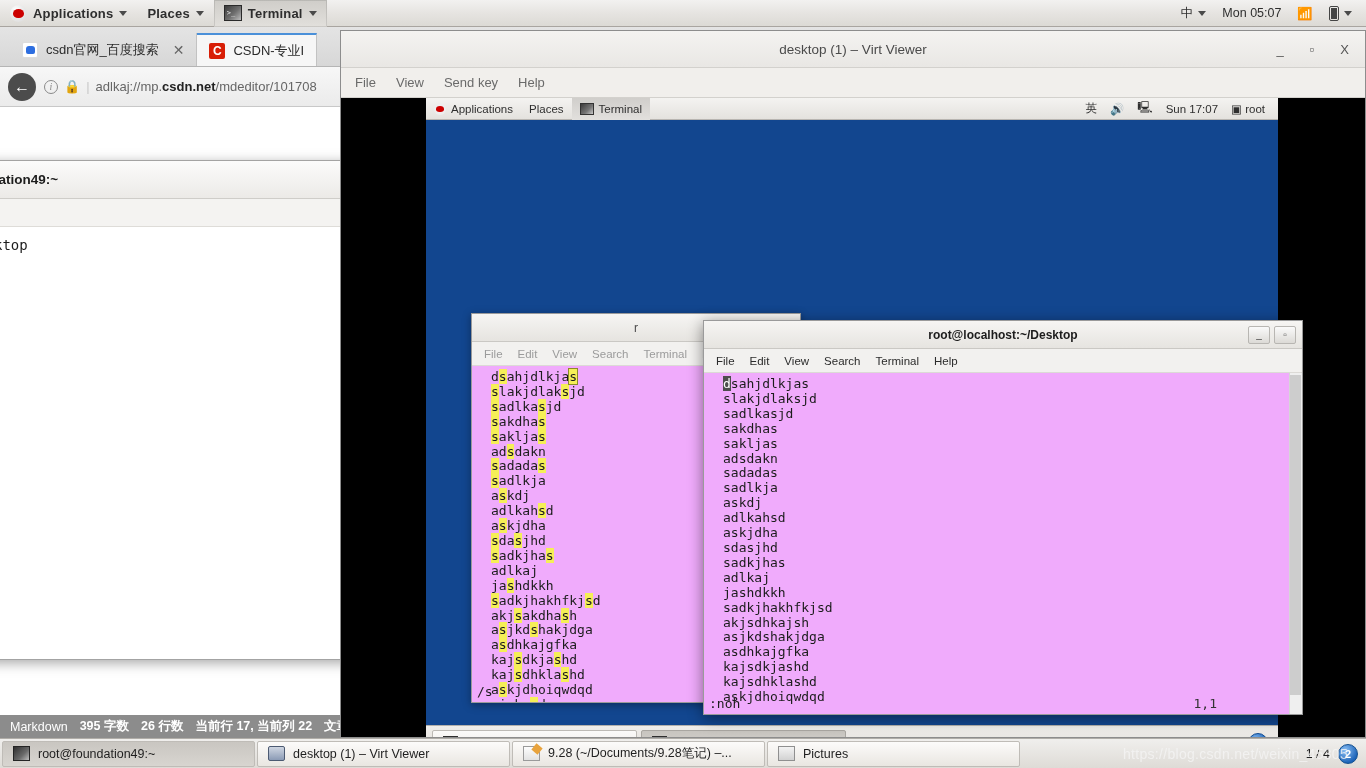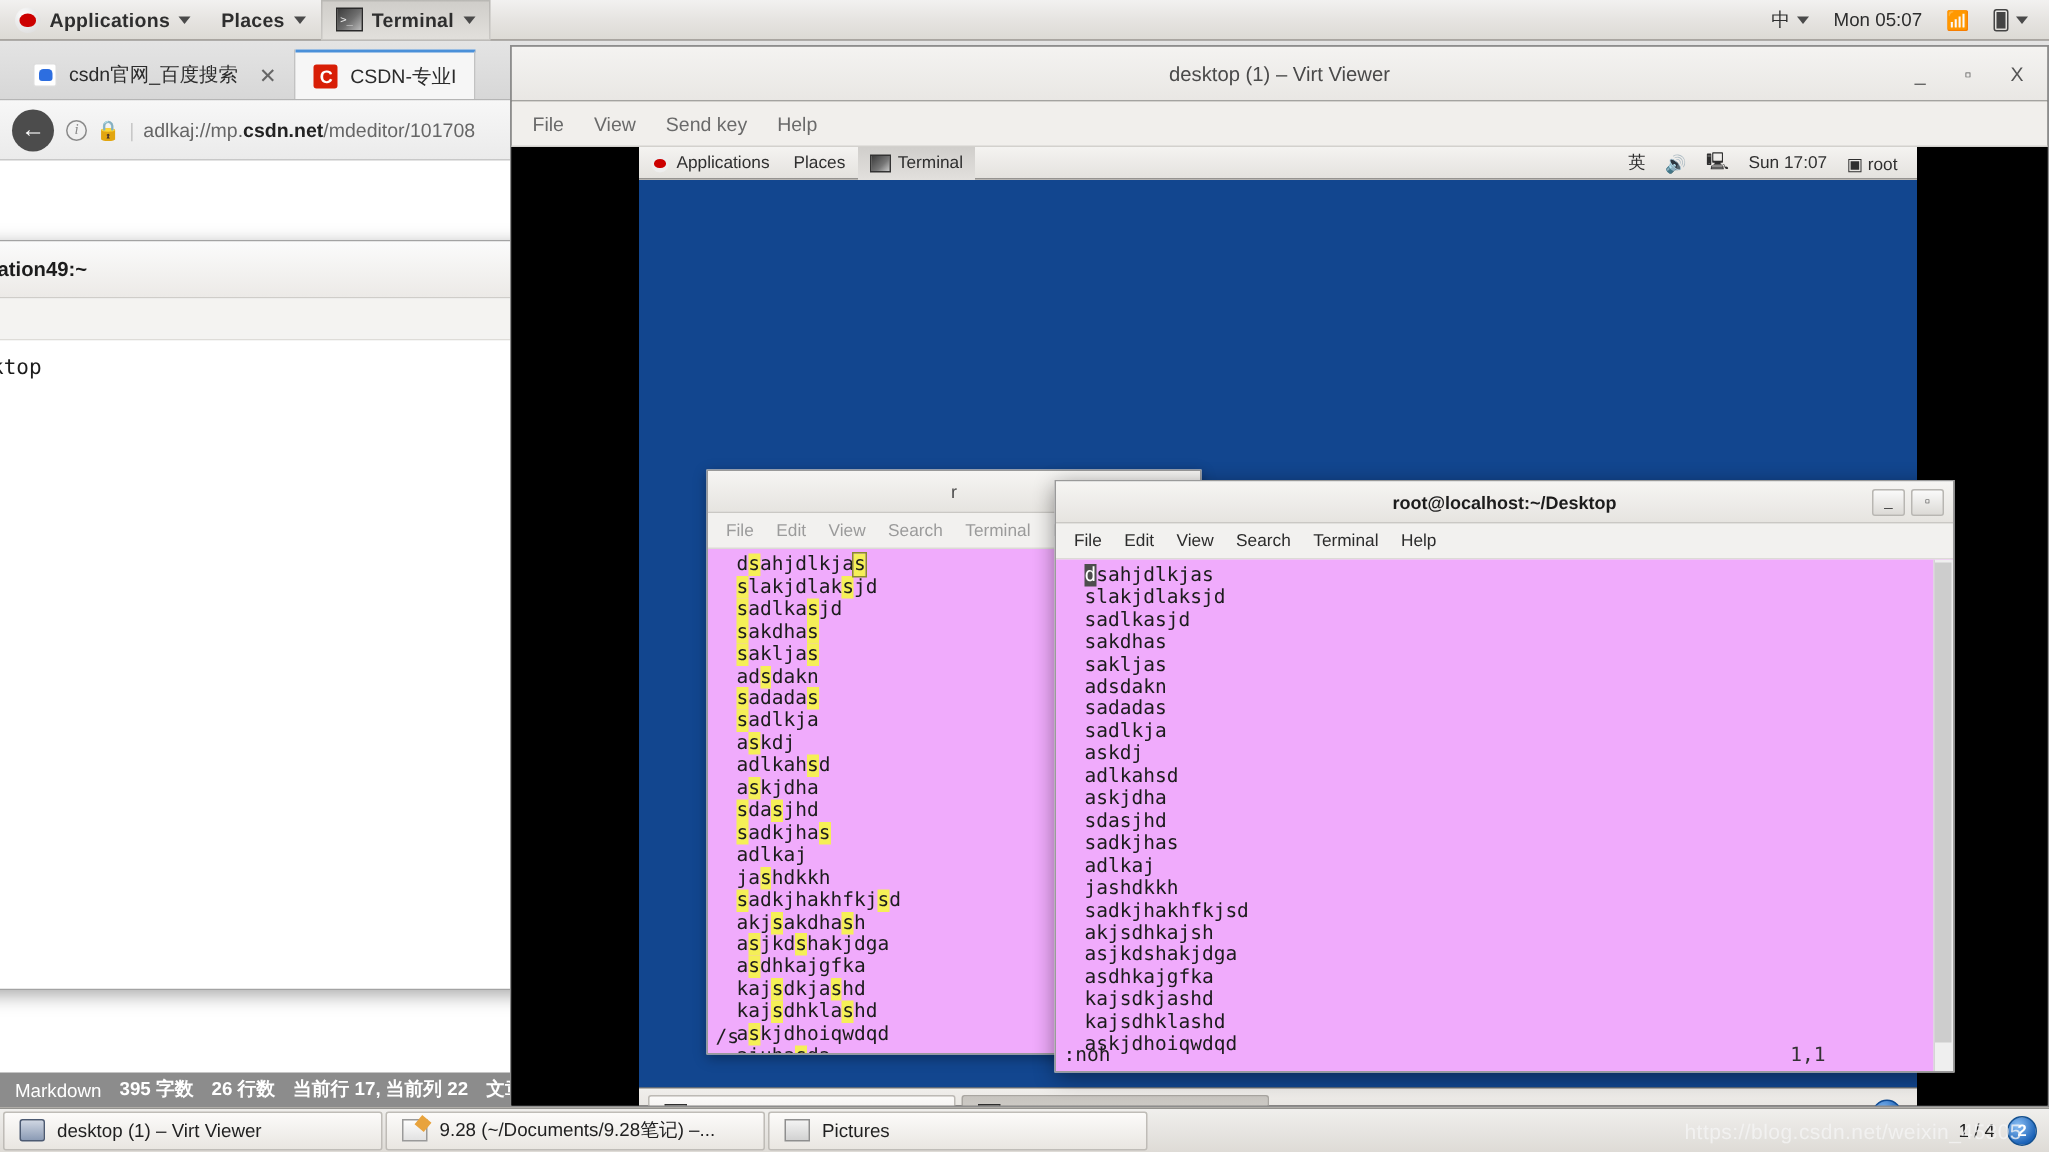--- a/index.html
+++ b/index.html
@@ -459,20 +459,24 @@
       <span class="cell">
         <span style="display:inline-block;width:10px;height:15px;border:1.6px solid #444;border-radius:2px;position:relative;">
           <span style="position:absolute;left:1px;right:1px;top:1px;bottom:1px;background:#444;"></span>
         </span>
         <span class="caret"></span>
       </span>
     </div>
   </div>
 
   <div class="host-taskbar">
+    <div class="htb active">
+      <span class="htb-ico ico-term"></span>
+      <span>root@foundation49:~</span>
+    </div>
     <div class="htb">
       <span class="htb-ico ico-virt"></span>
       <span>desktop (1) – Virt Viewer</span>
     </div>
     <div class="htb">
       <span class="htb-ico ico-gedit"></span>
       <span>9.28 (~/Documents/9.28笔记) –...</span>
     </div>
     <div class="htb">
       <span class="htb-ico ico-pics"></span>

